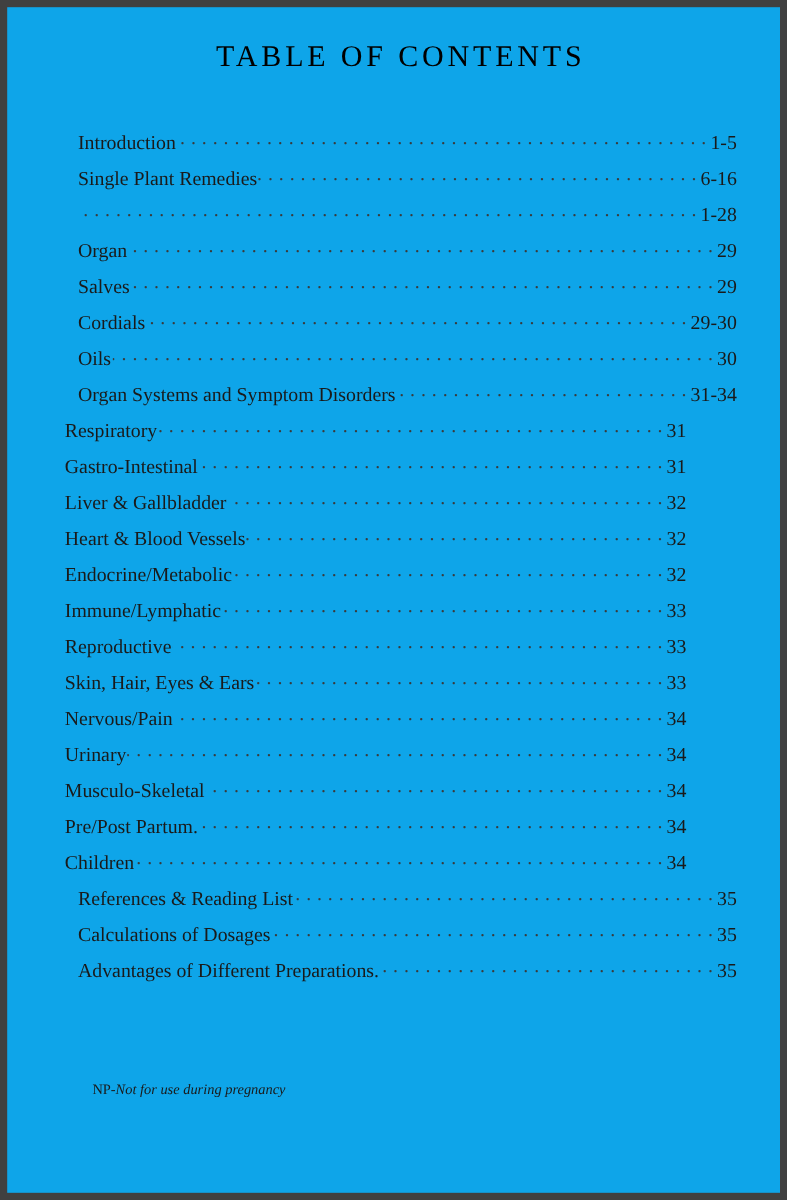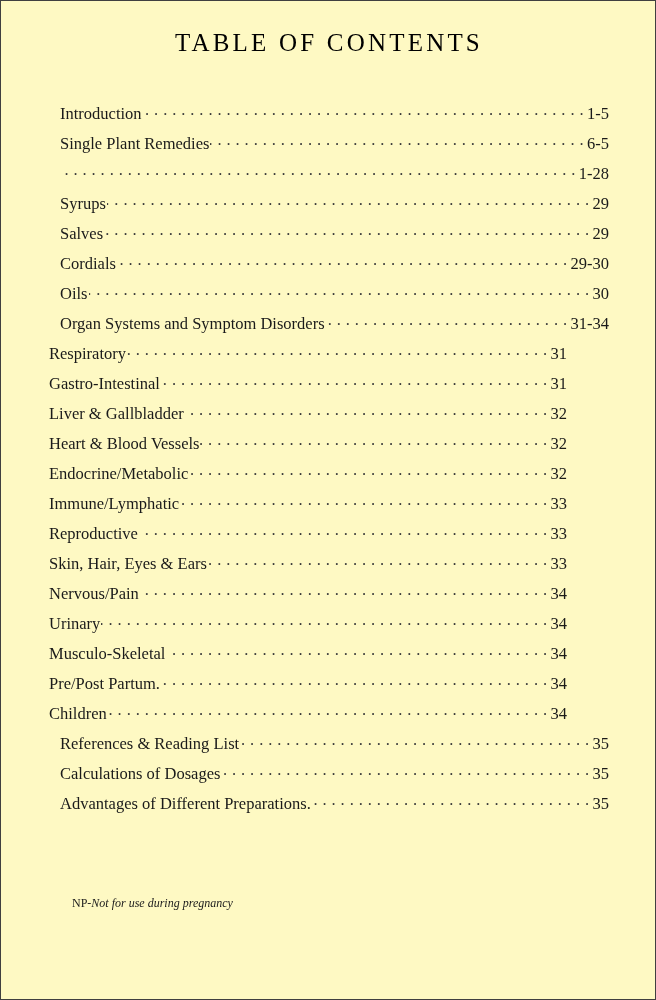--- a/index.html
+++ b/index.html
@@ -7,22 +7,22 @@
     margin: 0;
     padding: 0;
     background: #ffffff;
   }
 
   .page {
     position: relative;
     width: 656px;
     height: 1000px;
     margin: 0;
-    background: #fef9c3;
-    border: 1px solid #404040;
+    background: #0ea5e9;
+    border: 6px solid #404040;
     box-sizing: border-box;
     font-family: "Liberation Serif", "DejaVu Serif", serif;
     color: #1a1a1a;
     overflow: hidden;
   }
 
   
   .toc-title {
     position: absolute;
     top: 28px;
@@ -124,28 +124,28 @@
 
   <div class="toc-list">
       <div class="toc-row level-main">
         <span class="entry-label">Introduction</span>
         <span class="entry-leader"></span>
         <span class="entry-page">1-5</span>
       </div>
       <div class="toc-row level-main">
         <span class="entry-label">Single Plant Remedies</span>
         <span class="entry-leader"></span>
-        <span class="entry-page">6-5</span>
+        <span class="entry-page">6-16</span>
       </div>
       <div class="toc-row level-main">
         <span class="entry-leader"></span>
         <span class="entry-page">1-28</span>
       </div>
       <div class="toc-row level-main">
-        <span class="entry-label">Syrups</span>
+        <span class="entry-label">Organ</span>
         <span class="entry-leader"></span>
         <span class="entry-page">29</span>
       </div>
       <div class="toc-row level-main">
         <span class="entry-label">Salves</span>
         <span class="entry-leader"></span>
         <span class="entry-page">29</span>
       </div>
       <div class="toc-row level-main">
         <span class="entry-label">Cordials</span>

